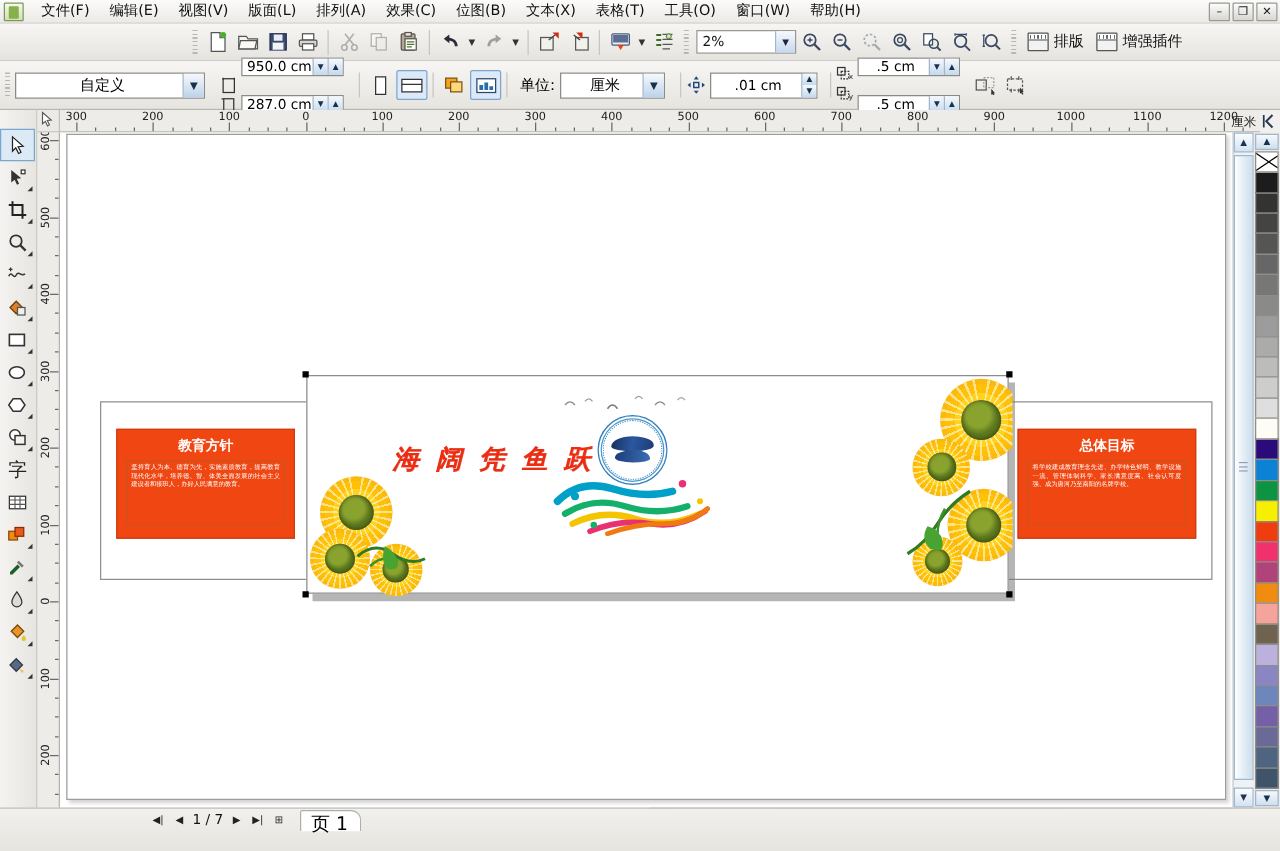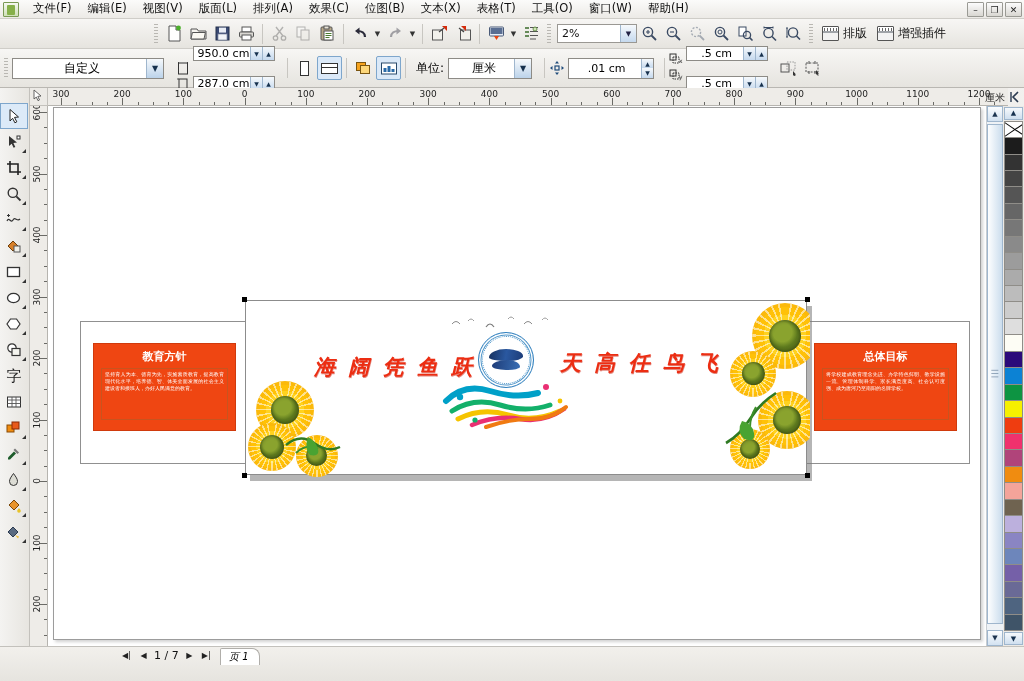--- a/index.html
+++ b/index.html
@@ -318,24 +318,24 @@
   }
   .pagenav {
     position: absolute; left: 120px; top: 2px; display: flex;
     align-items: center; gap: 4px; font-size: 11px; color: #111;
   }
   .navb {
     width: 13px; height: 13px; display: flex; align-items: center;
     justify-content: center; font-size: 8px; color: #222;
   }
   .pagetab {
-    position: absolute; left: 220px; top: 1px; height: 17px;
+    position: absolute; left: 240px; top: 1px; height: 17px;
     padding: 1px 10px 0 8px; background: #fff;
     border: 1px solid #b0aeaa; border-bottom: none;
-    font-size: 10px; color: #000; border-radius: 2px 8px 0 0; font-style: italic;
+    font-size: 15px; color: #000; border-radius: 2px 8px 0 0;
   }
   .idtext {
     position: absolute; right: 28px; top: 653px; font-size: 10.5px;
     color: #565656; background: rgba(215,215,215,.85);
     padding: 1px 4px; letter-spacing: .2px;
   }
   .corner-tr {
     position: absolute; right: 2px; top: 88px; width: 16px; height: 16px;
   }
   svg { display: block; }
@@ -963,21 +963,20 @@
             <path d="M10 40q22-14 48-6t50 0" stroke="#13b06a" stroke-width="5" fill="none" stroke-linecap="round"></path>
             <path d="M16 48q24-12 50-4t52 -4" stroke="#f5c400" stroke-width="5" fill="none" stroke-linecap="round"></path>
             <path d="M30 54q24-10 48-6t44 -10" stroke="#ea2f73" stroke-width="4.5" fill="none" stroke-linecap="round"></path>
             <path d="M44 56q22-8 44-8t36 -12" stroke="#f07a12" stroke-width="4" fill="none" stroke-linecap="round"></path>
             <circle cx="18" cy="26" r="3.2" fill="#00a0c8"></circle>
             <circle cx="33" cy="49" r="2.6" fill="#13b06a"></circle>
             <circle cx="104" cy="16" r="3" fill="#ea2f73"></circle>
             <circle cx="118" cy="30" r="2.4" fill="#f5c400"></circle>
           </svg>
 
-          <div class="calligraphy" style="left:314px; top:48px; font-size:21px; letter-spacing:3px;">天 高 任 鸟 飞</div>
 
           <div class="sunflower-cluster" style="left:-2px; top:78px; width:132px; height:98px; overflow:hidden;">
             <div class="sf-petals" style="left:12px; top:2px; width:58px; height:58px;"></div>
             <div class="sf-center" style="left:27px; top:17px; width:28px; height:28px;"></div>
             <div class="sf-petals" style="left:4px; top:44px; width:48px; height:48px;"></div>
             <div class="sf-center" style="left:16px; top:56px; width:24px; height:24px;"></div>
             <div class="sf-petals" style="left:52px; top:56px; width:42px; height:42px;"></div>
             <div class="sf-center" style="left:62px; top:66px; width:21px; height:21px;"></div>
             <svg style="position:absolute;left:38px;top:48px" width="74" height="44" viewBox="0 0 74 44">
               <path d="M4 18q14-12 28-2t26 4" stroke="#2f7a23" stroke-width="2.4" fill="none"></path>

